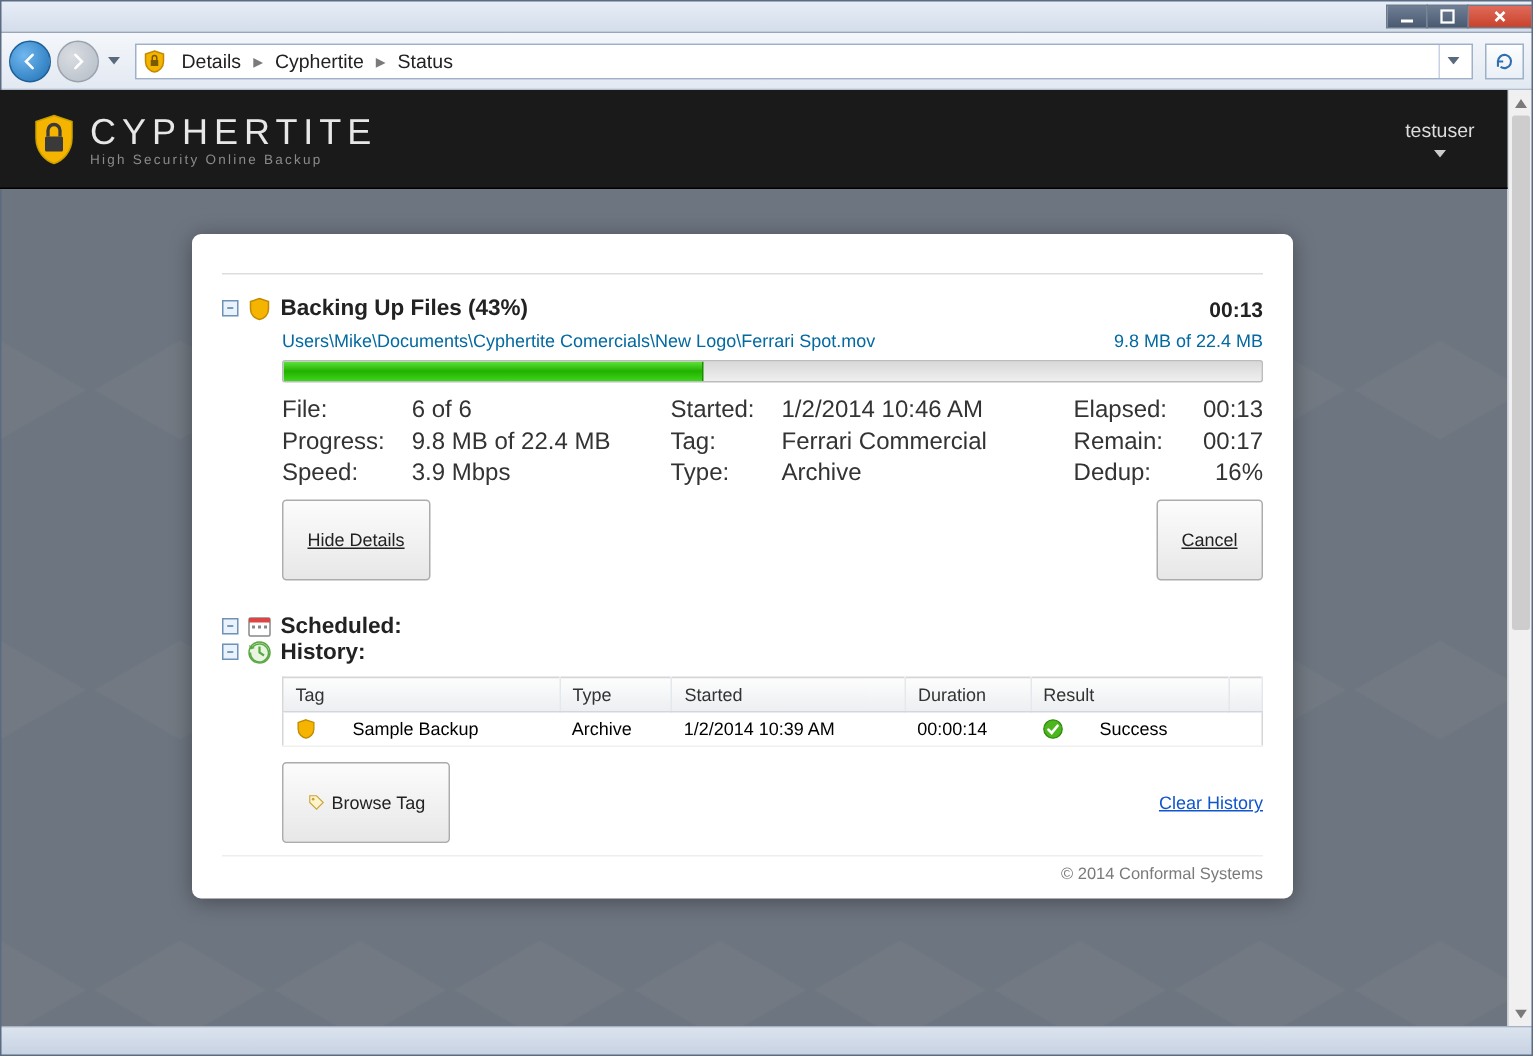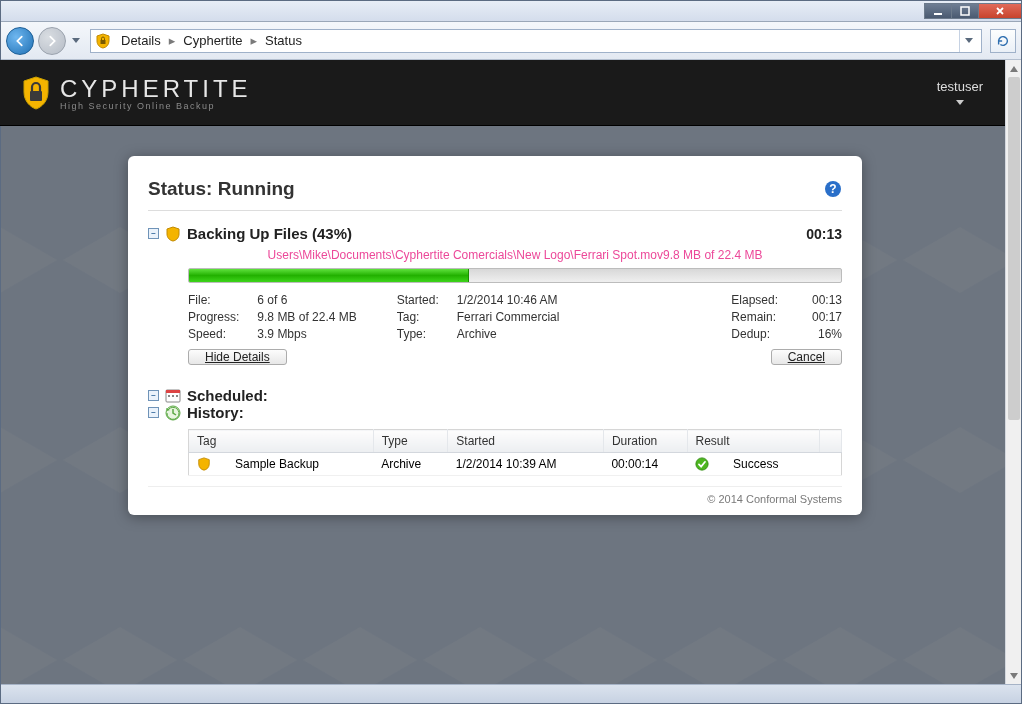--- a/index.html
+++ b/index.html
@@ -55,33 +55,33 @@
 .card h1 .help { margin-left: auto; width: 18px; height: 18px; }
 .hr { border: none; border-top: 1px solid #ddd; margin: 4px 0 14px; }
 
 .sec-head { display: flex; align-items: center; gap: 6px; font-size: 15px; font-weight: 700; color: #222; }
 .sec-head.row { justify-content: space-between; }
 .sec-head .left { display: flex; align-items: center; gap: 6px; }
 .toggle { width: 11px; height: 11px; border: 1px solid #6f93b8; background: #eaf2fb; display: flex; align-items: center; justify-content: center; font-size: 8px; color: #3b6fa0; cursor: pointer; line-height: 1; }
 .mini-shield, .mini-cal, .mini-clock { width: 16px; height: 16px; }
 .timer { font-size: 14px; font-weight: 700; }
 
-.path { font-size: 12px; color: #ec4899; margin: 6px 0 2px 40px; display: flex; justify-content: center; }
+.path { font-size: 12px; color: #0369a1; margin: 6px 0 2px 40px; display: flex; justify-content: space-between; }
 .bar { margin: 6px 0 10px 40px; height: 15px; background: linear-gradient(#d8d8d8,#efefef); border: 1px solid #bcbcbc; border-radius: 2px; position: relative; overflow: hidden; }
 .bar .fill { position: absolute; inset: 0; width: 43%; background: linear-gradient(#5fe23d,#22b100,#3ed51b); border-right: 1px solid #1a8f00; }
 
-.details { margin-left: 40px; display: flex; gap: 40px; font-size: 12px; color: #333; margin-bottom: 8px; }
+.details { margin-left: 40px; display: flex; gap: 40px; font-size: 16px; color: #333; margin-bottom: 8px; }
 .details .col { display: grid; grid-template-columns: auto auto; column-gap: 18px; row-gap: 3px; }
 .details .col.right { grid-template-columns: auto 46px; }
 .details .col.right .v { text-align: right; }
 .details .lab { color: #333; }
 .details .v { color: #333; }
 
 .btnrow { margin-left: 40px; display: flex; justify-content: space-between; margin-bottom: 22px; }
-.btn { padding: 0 16px; font-size: 12px; background: linear-gradient(#fcfcfc,#e7e7e7); border: 1px solid #acacac; border-radius: 3px; cursor: pointer; text-decoration: underline; color: #222; }
+.btn { padding: 19px 16px; font-size: 12px; background: linear-gradient(#fcfcfc,#e7e7e7); border: 1px solid #acacac; border-radius: 3px; cursor: pointer; text-decoration: underline; color: #222; }
 .btn.nou { text-decoration: none; }
 
 .sched-body { font-size: 12px; color: #333; margin: 8px 0 24px 40px; }
 .sched-body a { color: #1155cc; text-decoration: underline; cursor: pointer; }
 
 .table { margin: 8px 0 10px 40px; border: 1px solid #d6d6d6; font-size: 12px; border-collapse: collapse; width: calc(100% - 40px); }
 .table th { background: linear-gradient(#fdfdfd,#eceef1); border-bottom: 1px solid #d3d7dd; border-right: 1px solid #e4e7eb; text-align: left; padding: 4px 8px; font-weight: 400; color: #333; }
 .table td { padding: 4px 8px; border-bottom: 1px solid #f0f0f0; }
 .table .tagcell { display: flex; align-items: center; gap: 24px; }
 .ok-icon { width: 14px; height: 14px; }
@@ -176,27 +176,20 @@
       </div>
       <div class="user">
         <span>testuser</span>
         <svg width="8" height="6">
             <path d="M0 0 L8 0 L4 5 Z" fill="#ccc"></path>
           </svg>
       </div>
     </div>
 
     <div class="card">
-      <h1>
-        <span>Status:</span>&nbsp;<span>Running</span>
-        <svg class="help" viewBox="0 0 18 18">
-            <circle cx="9" cy="9" r="8" fill="#2a6fc9"></circle>
-            <text x="9" y="13" text-anchor="middle" font-size="12" font-weight="bold" fill="#fff">?</text>
-          </svg>
-      </h1>
       <hr class="hr">
 
       <div class="sec-head row">
         <div class="left">
           <div class="toggle">−</div>
           <svg class="mini-shield" viewBox="0 0 16 16">
               <path d="M8 1 L14 3 V8 C14 12 11 14.5 8 15 C5 14.5 2 12 2 8 V3 Z" fill="#f4b400" stroke="#c28a00"></path>
             </svg>
           <span>Backing Up Files (43%)</span>
         </div>
@@ -296,20 +289,29 @@
                     <path d="M4.5 8.5 L7 11 L11.5 5.5" stroke="#fff" stroke-width="2" fill="none" stroke-linecap="round"></path>
                   </svg>
                   <span>Success</span>
                 </div>
               </td>
             <td></td>
           </tr>
         </tbody>
       </table>
 
+      <div class="table-foot">
+        <button class="btn nou">
+          <svg width="12" height="12" viewBox="0 0 16 16" style="vertical-align:-2px;margin-right:4px">
+              <path d="M2 2 H8 L14 8 L8 14 L2 8 Z" fill="#fff3cc" stroke="#c9a43a"></path>
+              <circle cx="5" cy="5" r="1.2" fill="#c9a43a"></circle>
+            </svg><span>Browse Tag</span>
+        </button>
+        <a class="link">Clear History</a>
+      </div>
 
       <div class="footer">© 2014 Conformal Systems</div>
     </div>
   </div>
 
   <div class="scrollbar">
     <div class="arrow">
         <svg width="8" height="6">
           <path d="M4 0 L8 6 L0 6 Z" fill="#7a7a7a"></path>
         </svg>

